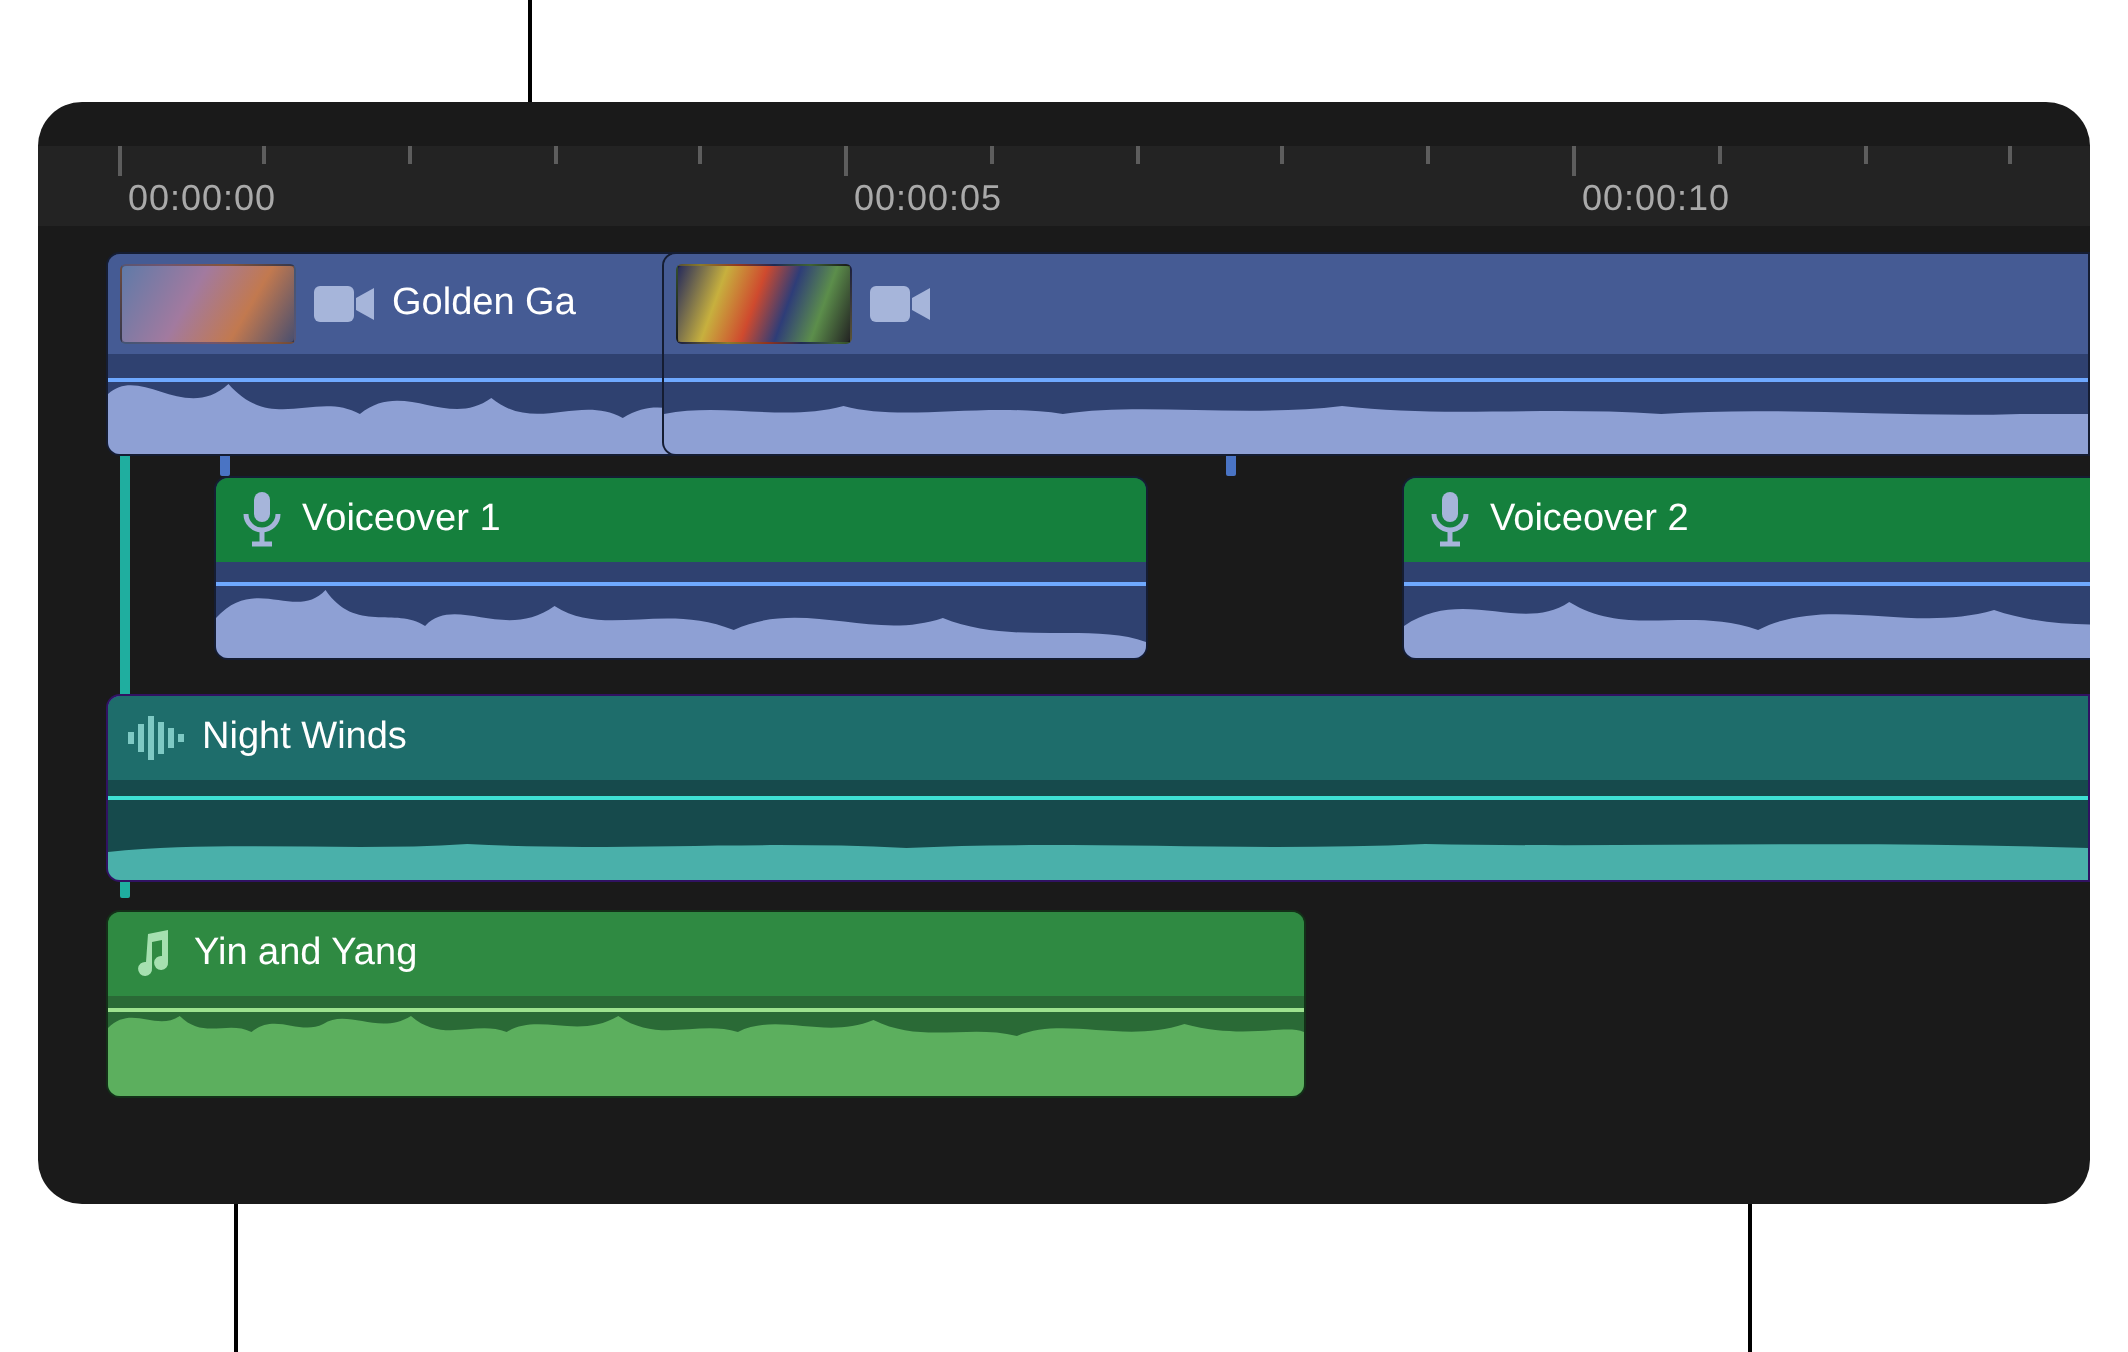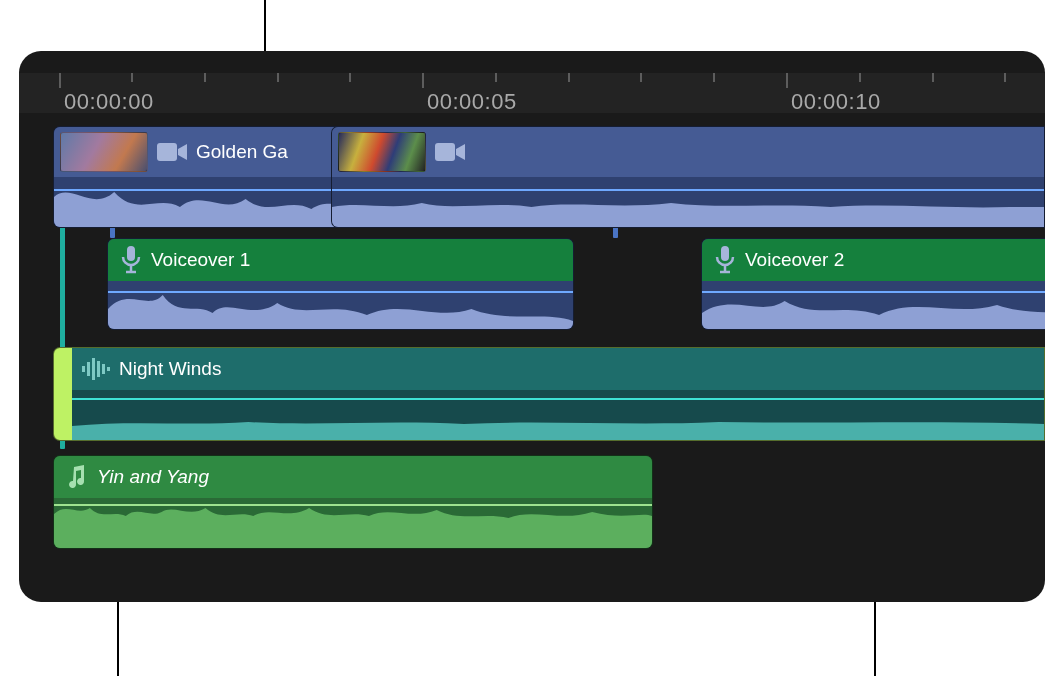--- a/index.html
+++ b/index.html
@@ -12,21 +12,21 @@
     background: #1a1a1a;
     border-radius: 22px;
     overflow: hidden;
   }
   .ruler {
     position: absolute; left: 0; top: 22px; width: 100%; height: 40px;
     background: #232323;
   }
   .tick { position: absolute; top: 0; width: 2px; height: 15px; background: #5d5d5d; }
   .tick.short { height: 9px; top: 0; }
-  .tick-label { position: absolute; top: 16px; color: #a9a9a9; font-size: 22px; font-weight: 400; letter-spacing: 0.5px; }
+  .tick-label { position: absolute; top: 16px; color: #a9a9a9; font-size: 18px; font-weight: 400; letter-spacing: 0.5px; }
   .clip {
     position: absolute;
     border-radius: 7px;
     overflow: hidden;
     border: 1px solid rgba(0,0,0,0.55);
   }
   .clip-header {
     display: flex; align-items: center; gap: 9px;
     height: 42px; padding: 0 10px 0 6px;
     color: #fff; font-size: 19px; font-weight: 400;
@@ -47,27 +47,27 @@
   .thumb.mural {
     background: linear-gradient(110deg, #262b5c 0%, #c7b03e 25%, #cf4a2e 45%, #2e3d78 62%, #5c8e4b 80%, #232323 100%);
   }
   .cam-icon { width: 30px; height: 22px; flex-shrink: 0; }
   
   .vo-clip { background: #2f4170; }
   .vo-clip .clip-header { background: #15803d; }
   .vo-clip .clip-wave { height: 48px; background: #2f4170; }
   .mic-icon { width: 22px; height: 28px; flex-shrink: 0; margin-left: 6px; }
   
-  .sfx-clip { background: #bef264; padding-left: 18px; }
+  .sfx-clip { background: #6d28d9; }
   .sfx-clip .clip-header { background: #1e6d6b; }
   .sfx-clip .clip-wave { height: 50px; background: #164a4c; }
   .sfx-icon { width: 28px; height: 22px; flex-shrink: 0; margin-left: 4px; }
   
   .music-clip { background: #2a6a36; }
-  .music-clip .clip-header { background: #2f8a42; font-style: italic; }
+  .music-clip .clip-header { background: #2f8a42; }
   .music-clip .clip-wave { height: 50px; background: #2a6a36; }
   .note-icon { width: 22px; height: 24px; flex-shrink: 0; margin-left: 6px; }
   
   .connector {
     position: absolute; width: 5px; background: #1fae9f;
     top: 97px; border-radius: 1px;
   }
   .connector.short { height: 12px; background: #4a74c4; }
   .label-text { white-space: nowrap; overflow: hidden; }
   

